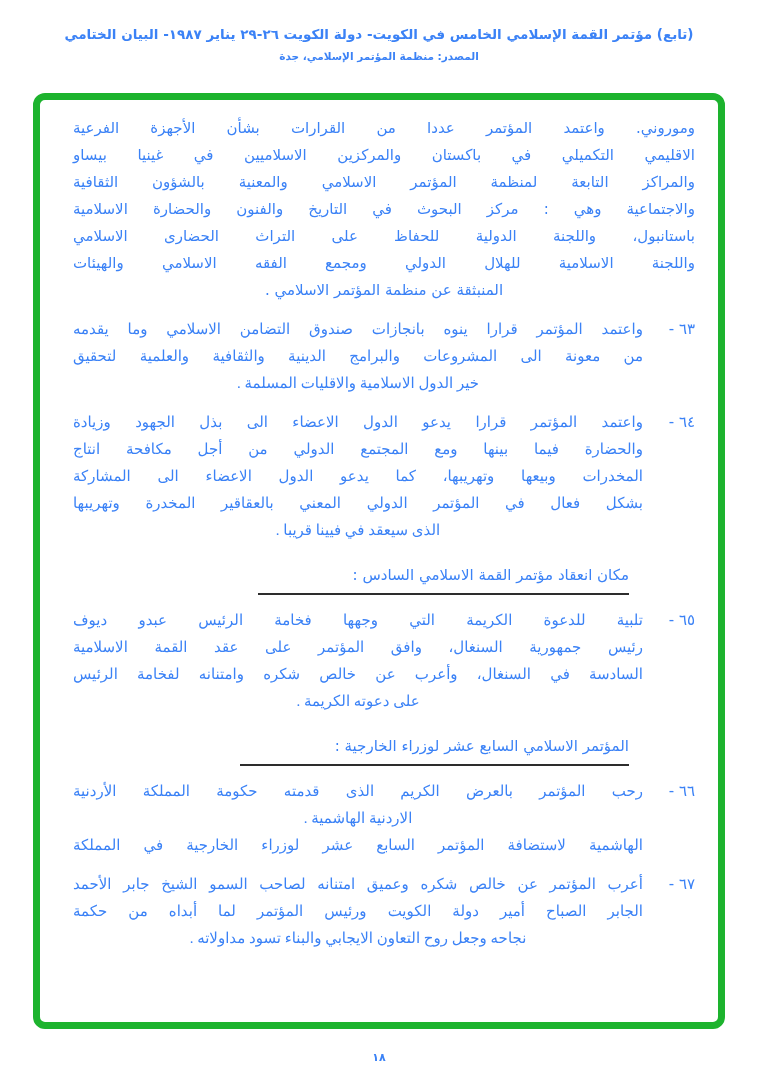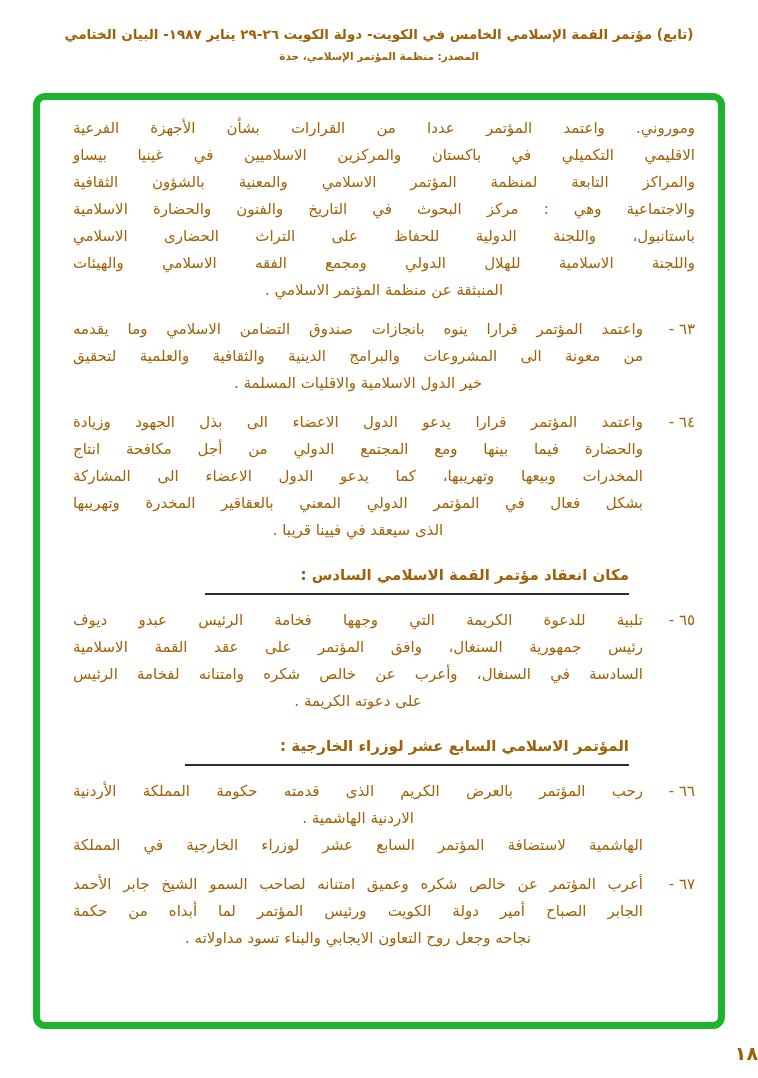--- a/index.html
+++ b/index.html
@@ -1,20 +1,20 @@
 <!DOCTYPE html>
 <html lang="ar"><head>
 <meta charset="utf-8">
 <style>
   html,body { margin:0; padding:0; background:#e9e9e9; }
   .page {
     position:relative; width:758px; height:1078px; margin:0 auto;
     background:#ffffff; overflow:hidden;
     font-family:"DejaVu Sans", sans-serif;
-    color:#a16207; direction:rtl;
+    color:#3b82f6; direction:rtl;
   }
   
   .header { position:absolute; top:26px; left:0; right:0; text-align:center; }
   .header .title  { font-size:13.5px; font-weight:bold; letter-spacing:0; }
   .header .source { font-size:10.5px; font-weight:bold; margin-top:8px; }
   
   .frame {
     position:absolute; left:33px; top:93px;
     width:678px; height:922px;
     border:7px solid #1db32e; border-radius:12px;
@@ -23,32 +23,31 @@
   
   .content {
     position:absolute; left:73px; top:115px; width:622px;
     font-size:15px; line-height:27px;
   }
   .ln { text-align:justify; text-align-last:justify; text-justify:inter-word; }
   .ln.last { text-align:right; text-align-last:center; }
   .intro { width:622px; }
   .item { display:flex; gap:10px; margin-top:12px; }
   .item .num { flex:0 0 aupx; flex-basis:42px; width:42px; text-align:right; white-space:nowrap; }
-  .item .txt { width:570px; flex:0 0 570px; }
+  .item .txt { width:570px; flex:0 0 570px;font-family:Liberation Serif, serif; }
   .heading-wrap { margin:18px 66px 12px 0; text-align:right; }
   .heading {
     display:inline-block; font-size:15px;
     padding-left:95px; padding-bottom:4px;
     border-bottom:2px solid #2d2d2d;
-    font-weight:bold;
   }
   
   .page-number {
     position:absolute; bottom:14px; left:0; right:0;
-    font-size:19px; font-weight:bold;
+    text-align:center; font-size:11px; font-weight:bold;
   }
 </style>
 </head>
 <body>
 
 <div class="page">
 
   <div class="header">
     <div class="title">(تابع) مؤتمر القمة الإسلامي الخامس في الكويت- دولة الكويت ٢٦-٢٩ يناير ١٩٨٧- البيان الختامي</div>
     <div class="source">المصدر: منظمة المؤتمر الإسلامي، جدة</div>

